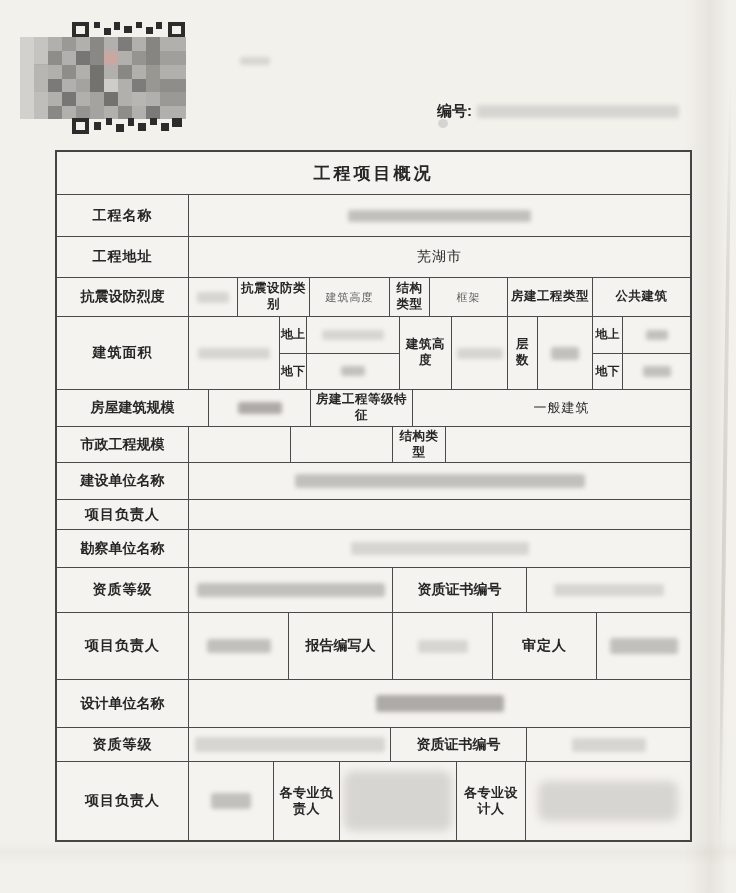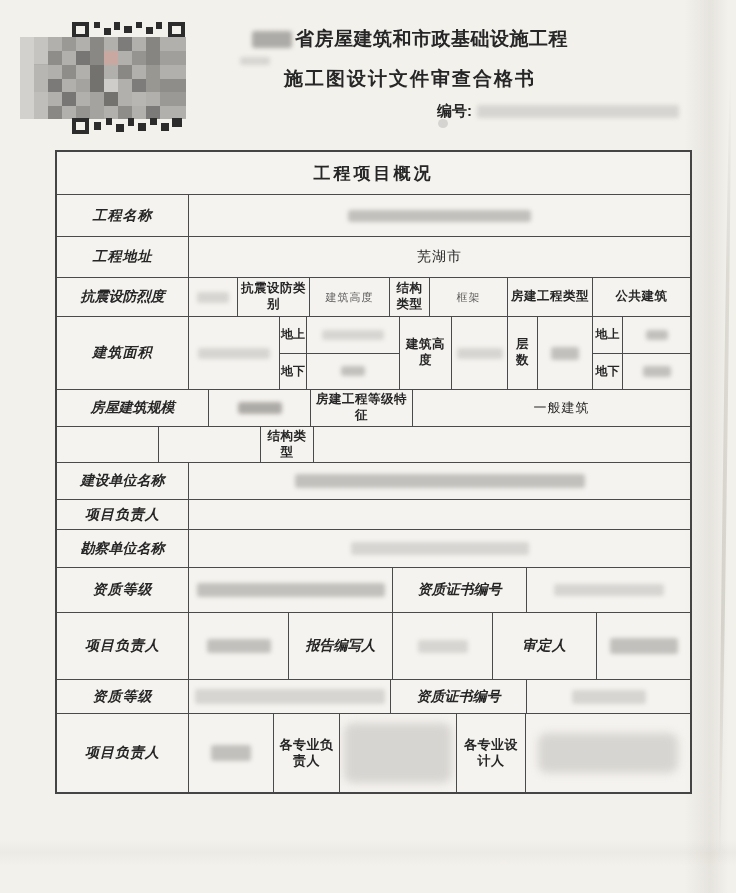--- a/index.html
+++ b/index.html
@@ -33,21 +33,21 @@
   .t-d{background:#adaba7}
   .patch{filter:blur(4px);border-radius:9px;}
   
   .sheet{position:absolute;left:55px;top:150px;width:637px;border:2px solid #454545;
     box-sizing:border-box;background:rgba(255,255,255,.18);}
   .row{display:flex;box-sizing:border-box;border-bottom:1.5px solid #4a4a4a;}
   .row:last-child{border-bottom:none;}
   .c{box-sizing:border-box;border-right:1.5px solid #4a4a4a;flex:none;
     display:flex;align-items:center;justify-content:center;text-align:center;overflow:hidden;}
   .c:last-child{border-right:none;text-align:right;}
-  .lab{font-size:14px;font-weight:700;letter-spacing:1px;font-style:italic;}
+  .lab{font-size:14px;font-weight:700;letter-spacing:1px;}
   .lab2{font-size:12.5px;font-weight:600;line-height:1.25;letter-spacing:.5px;padding:0 3px;}
   .val{font-size:14px;letter-spacing:1px;}
   .val-s{font-size:11px;color:#5d5d5d;letter-spacing:1px;}
   .split{flex-direction:column;padding:0;align-items:stretch;}
   .half{flex:1;display:flex;align-items:center;justify-content:center;border-bottom:1.5px solid #4a4a4a;box-sizing:border-box;}
   .half:last-child{border-bottom:none;}
   .vlab{font-size:12px;font-weight:600;line-height:1.1;}
   .ttl{font-size:17px;font-weight:700;letter-spacing:3px;}
 </style>
 </head>
@@ -114,27 +114,20 @@
         <rect x="86" y="96" width="6" height="7"></rect>
       <rect x="96" y="102" width="8" height="8"></rect>
         <rect x="108" y="96" width="6" height="8"></rect>
       <rect x="118" y="101" width="8" height="8"></rect>
         <rect x="130" y="96" width="7" height="7"></rect>
       <rect x="141" y="101" width="8" height="8"></rect>
         <rect x="152" y="96" width="10" height="9"></rect>
     </g>
   </svg>
 
-  <div class="titles">
-    <div class="t-line1">
-      <i class="rv t-d" style="width:40px;height:17px"></i>
-      <span>省房屋建筑和市政基础设施工程</span>
-    </div>
-    <div class="t-line2">施工图设计文件审查合格书</div>
-  </div>
   <i class="rv t-l title-smudge"></i>
 
   <div class="serial">
     <span class="serial-label">编号:</span>
     <i class="rv t-l" style="width:202px;height:13px;margin-left:5px"></i>
   </div>
   <div class="serial-dot"></div>
 
   <div class="sheet">
 
@@ -209,20 +202,21 @@
     <div class="row" style="height:37px">
       <div class="c lab" style="width:152px;letter-spacing:0">房屋建筑规模</div>
       <div class="c" style="width:102px">
         <i class="rv t-d" style="width:44px;height:12px"></i>
       </div>
       <div class="c lab2" style="width:102px">房建工程等级特征</div>
       <div class="c val" style="width:297px;font-size:13px">一般建筑</div>
     </div>
 
     <div class="row" style="height:36px">
+      <div class="c lab" style="width:132px;letter-spacing:0">市政工程规模</div>
       <div class="c" style="width:102px"></div>
       <div class="c" style="width:102px"></div>
       <div class="c lab2" style="width:53px">结构类型</div>
       <div class="c" style="width:142px"></div>
     </div>
 
     <div class="row" style="height:37px">
       <div class="c lab" style="width:132px;letter-spacing:0">建设单位名称</div>
       <div class="c" style="width:501px">
         <i class="rv t-m" style="width:290px;height:14px"></i>
@@ -260,20 +254,26 @@
       <div class="c lab" style="width:104px;letter-spacing:0">报告编写人</div>
       <div class="c" style="width:100px">
         <i class="rv t-l" style="width:50px;height:13px"></i>
       </div>
       <div class="c lab" style="width:104px">审定人</div>
       <div class="c" style="width:93px">
         <i class="rv t-m" style="width:68px;height:16px"></i>
       </div>
     </div>
 
+    <div class="row" style="height:48px">
+      <div class="c lab" style="width:132px;letter-spacing:0">设计单位名称</div>
+      <div class="c" style="width:501px">
+        <i class="rv t-d" style="width:128px;height:17px"></i>
+      </div>
+    </div>
 
     <div class="row" style="height:34px">
       <div class="c lab" style="width:132px">资质等级</div>
       <div class="c" style="width:202px">
         <i class="rv t-l" style="width:190px;height:15px"></i>
       </div>
       <div class="c lab" style="width:136px;letter-spacing:0">资质证书编号</div>
       <div class="c" style="width:163px">
         <i class="rv t-l" style="width:74px;height:14px"></i>
       </div>

